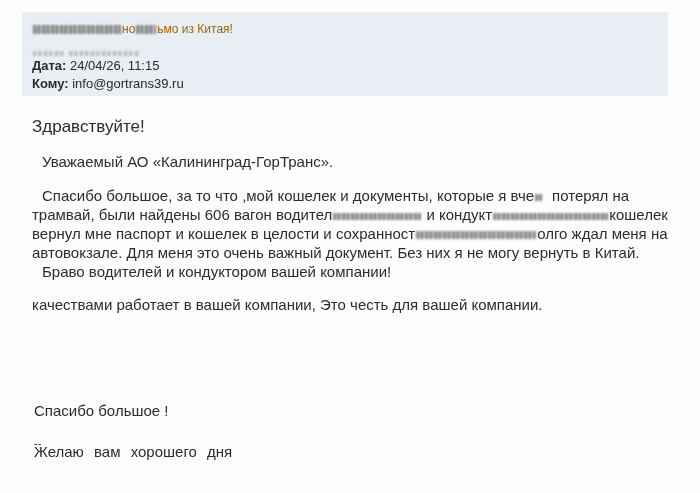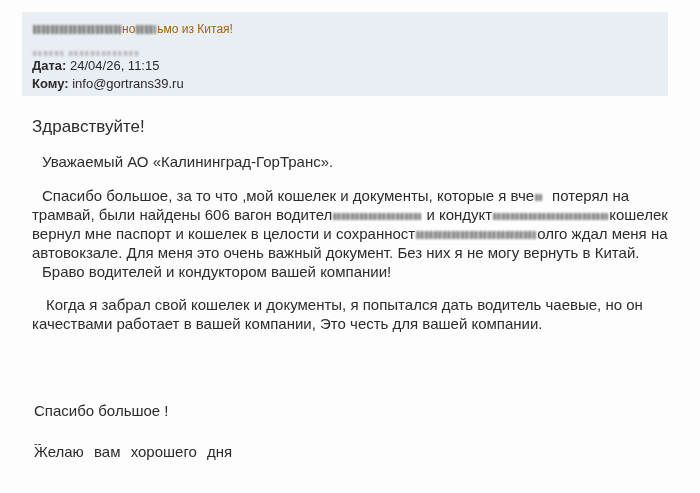--- a/index.html
+++ b/index.html
@@ -110,19 +110,18 @@
 
 <div class="body-text p1">
   <span class="line indent"><span>Спасибо большое, за то что ,мой кошелек и документы, которые я вче</span><span class="redact" style="width:7px;height:7px"></span><span style="margin-left:9px">потер</span><span>ял на</span></span>
   <span class="line"><span>трамвай, были найдены 606 вагон водител</span><span class="redact" style="width:88px;height:7px"></span> <span>и кондукт</span><span class="redact" style="width:115px;height:7px"></span><span>кошелек</span></span>
   <span class="line"><span>вернул мне паспорт и кошелек в целости и сохранност</span><span class="redact" style="width:120px;height:8px"></span><span>олго ждал меня на</span></span>
   <span class="line">автовокзале.  Для меня это очень важный документ. Без них я не могу вернуть в Китай.</span>
   <span class="line indent">Браво  водителей и   кондуктором   вашей компании!</span>
 </div>
 
 <div class="body-text p2">
-  <span class="line indent" style="padding-left:14px">Когда я забрал свой кошелек и документы, я попытался дать водитель чаевые, но он</span>
   <span class="line">качествами  работает в вашей компании, Это честь для вашей компании.</span>
 </div>
 
 <div class="body-text thanks">Спасибо большое !</div>
 <div class="body-text dash">--</div>
 <div class="body-text wish">Желаю  вам  хорошего  дня</div>
 
 </body></html>

